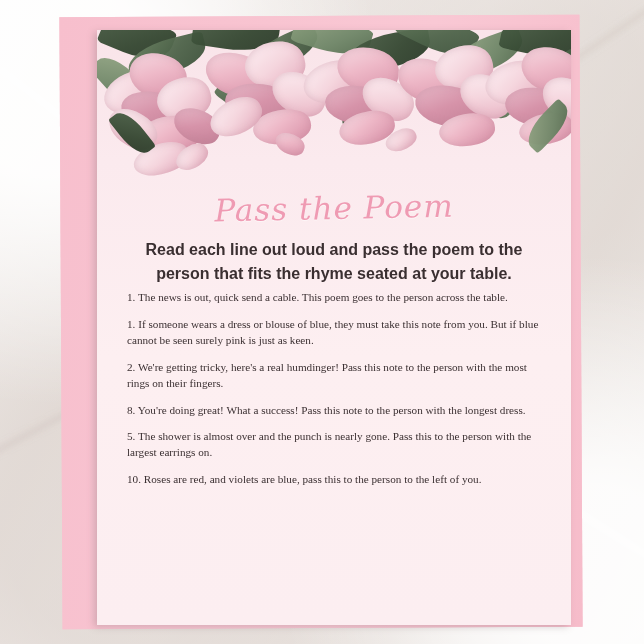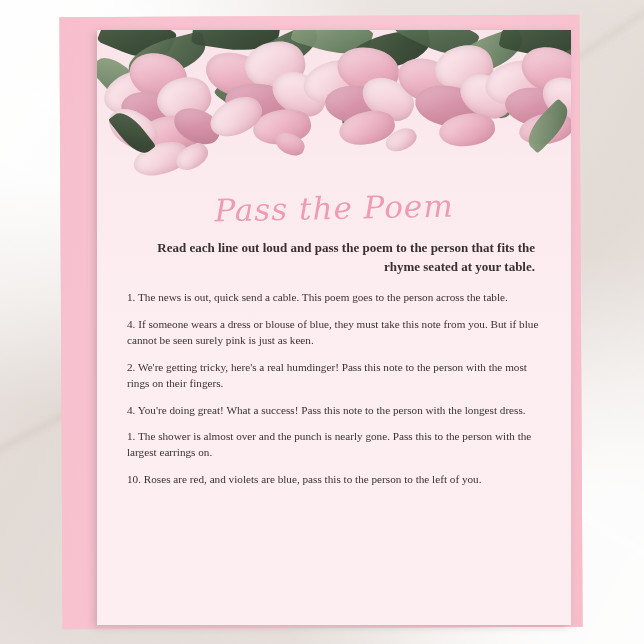--- a/index.html
+++ b/index.html
@@ -122,24 +122,24 @@
     letter-spacing: 1px;
     color: #ef9bb3;
     transform: rotate(-1.2deg);
     text-shadow: 0 1px 0 rgba(255,255,255,0.5);
   }
   .instructions {
     position: absolute;
     left: 36px;
     right: 36px;
     top: 208px;
-    text-align: right;
-    font-family: Liberation Serif, serif;
+    text-align: center;
+    font-family: Liberation Sans, sans-serif;
     font-weight: bold;
-    font-size: 13px;
+    font-size: 16px;
     line-height: 1.48;
     color: #3a2f31;
   }
   .lines {
     position: absolute;
     left: 30px;
     right: 28px;
     top: 260px;
   }
   .line {
@@ -235,21 +235,21 @@
       <div class="leaf light" style="left:424px; top:84px;  width:54px; height:24px; transform:rotate(-46deg);"></div>
       <div class="leaf dark" style="left:10px;  top:92px;  width:50px; height:22px; transform:rotate(52deg);"></div>
     </div>
 
     <div class="title">Pass the Poem</div>
 
     <div class="instructions">Read each line out loud and pass the poem to the person that fits the rhyme seated at your table.</div>
 
     <div class="lines">
       <div class="line">1. The news is out, quick send a cable. This poem goes to the person across the table.</div>
-      <div class="line">4. If someone wears a dress or blouse of blue, they must take this note from you. But if blue cannot be seen surely pink is just as keen.</div>
+      <div class="line">1. If someone wears a dress or blouse of blue, they must take this note from you. But if blue cannot be seen surely pink is just as keen.</div>
       <div class="line">2. We're getting tricky, here's a real humdinger! Pass this note to the person with the most rings on their fingers.</div>
-      <div class="line">4. You're doing great! What a success! Pass this note to the person with the longest dress.</div>
-      <div class="line">1. The shower is almost over and the punch is nearly gone. Pass this to the person with the largest earrings on.</div>
+      <div class="line">8. You're doing great! What a success! Pass this note to the person with the longest dress.</div>
+      <div class="line">5. The shower is almost over and the punch is nearly gone. Pass this to the person with the largest earrings on.</div>
       <div class="line">10. Roses are red, and violets are blue, pass this to the person to the left of you.</div>
 
     </div>
   </div>
 </div>
 
 </body></html>

